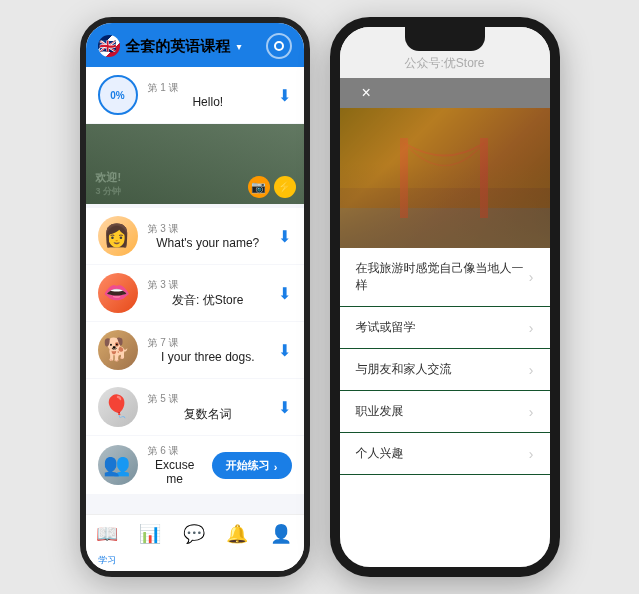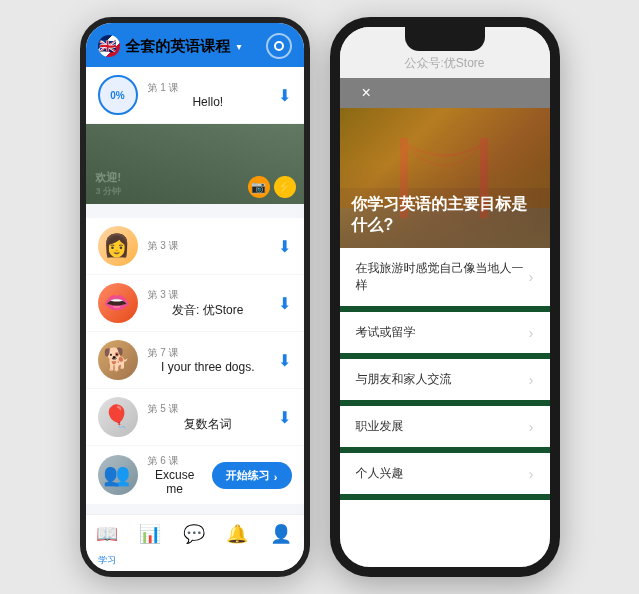--- a/index.html
+++ b/index.html
@@ -141,21 +141,21 @@
     }
 
     .banner-block {
       width: 100%;
       height: 80px;
       background: linear-gradient(135deg, #444 0%, #888 100%);
       position: relative;
       display: flex;
       align-items: flex-end;
       padding: 6px 10px;
-      margin-bottom: 14px;
+      margin-bottom: 4px;
       overflow: hidden;
     }
 
     .banner-image {
       position: absolute;
       top: 0; left: 0; right: 0; bottom: 0;
       background: linear-gradient(to bottom, #5a7a5a, #3a5a3a);
       opacity: 0.7;
     }
 
@@ -317,21 +317,21 @@
     .modal-options {
       background: #fff;
       flex: 1;
     }
 
     .option-row {
       display: flex;
       align-items: center;
       justify-content: space-between;
       padding: 12px 16px;
-      border-bottom: 6px solid #14532d;
+      border-bottom: 1px solid #14532d;
       cursor: pointer;
     }
 
     .option-text {
       font-size: 12px;
       color: #333;
     }
 
     .option-arrow {
       color: #ccc;
@@ -383,20 +383,21 @@
       <div class="banner-icons">
         <div class="banner-icon-badge badge-orange">📷</div>
         <div class="banner-icon-badge badge-yellow">⚡</div>
       </div>
     </div>
 
     <div class="lesson-row">
       <div class="lesson-avatar av-woman" style="font-size:22px;">👩</div>
       <div class="lesson-info">
         <div class="lesson-num">第 3 课</div>
+        <div class="lesson-name">What's your name?</div>
       </div>
       <span class="download-btn">⬇</span>
     </div>
 
     <div class="lesson-row">
       <div class="lesson-avatar av-mouth" style="font-size:22px;">👄</div>
       <div class="lesson-info">
         <div class="lesson-num">第 3 课</div>
         <div class="lesson-name">发音: 优Store</div>
       </div>
@@ -474,21 +475,20 @@
         <rect y="80" width="210" height="60" fill="#6b4c1e" opacity="0.6"></rect>
 
         <rect y="100" width="210" height="40" fill="#3a6b8a" opacity="0.5"></rect>
 
         <rect x="60" y="30" width="8" height="80" fill="#c0392b" opacity="0.8"></rect>
         <rect x="140" y="30" width="8" height="80" fill="#c0392b" opacity="0.8"></rect>
 
         <path d="M 64 35 Q 105 60 144 35" stroke="#c0392b" stroke-width="2" fill="none" opacity="0.7"></path>
         <path d="M 64 35 Q 105 80 144 35" stroke="#c0392b" stroke-width="1.5" fill="none" opacity="0.5"></path>
       </svg>
-      <div class="modal-hero-title">你学习英语的主要目标是什么?</div>
     </div>
 
     <div class="modal-options">
       <div class="option-row">
         <span class="option-text">在我旅游时感觉自己像当地人一样</span>
         <span class="option-arrow">›</span>
       </div>
       <div class="option-row">
         <span class="option-text">考试或留学</span>
         <span class="option-arrow">›</span>

